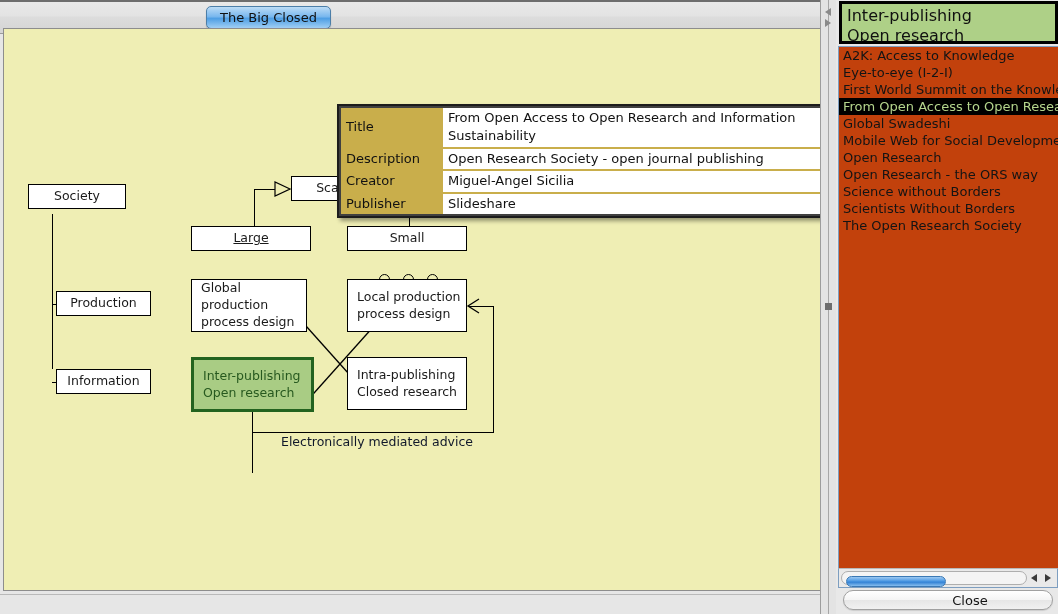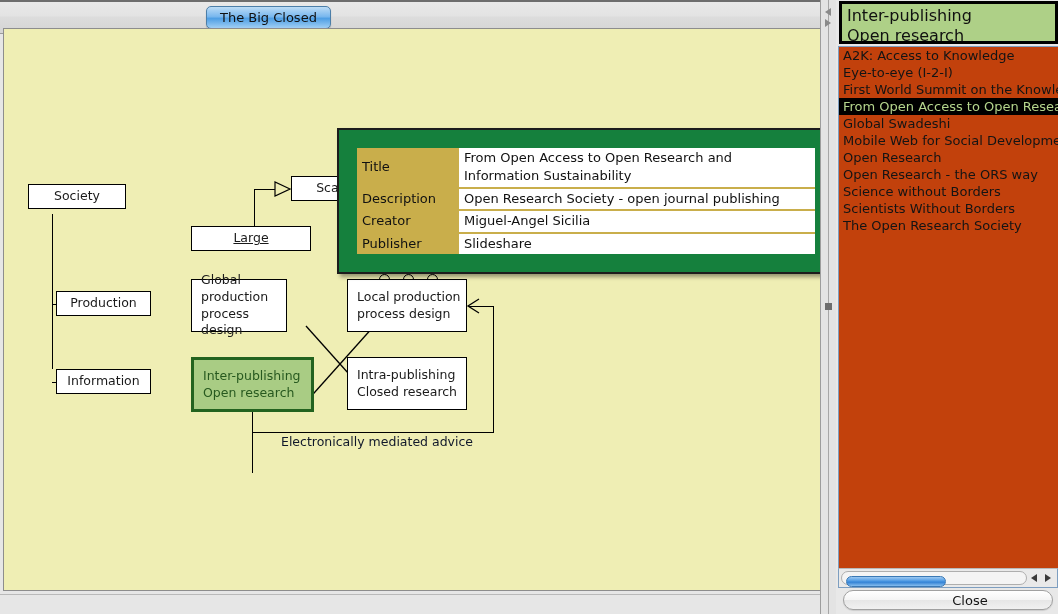--- a/index.html
+++ b/index.html
@@ -97,26 +97,25 @@
     border-radius: 50%;
     background: #efeeb4;
     box-sizing: border-box;
   }
 
   
   #info-panel {
     position: absolute;
     left: 336px; top: 103px;
     width: 498px;
-    background: #15803d;
+    background: #404040;
     border: 2px solid #1c1c1c;
     box-sizing: border-box;
     box-shadow: 3px 3px 4px rgba(0,0,0,0.38);
-    padding: 18px;
-    margin-top: 24px;
+    padding: 2px;
   }
   #info-panel table { border-collapse: collapse; width: 100%; }
   #info-panel td {
     font-size: 13px;
     color: #111;
     padding: 1px 5px;
     vertical-align: top;
     line-height: 1.42;
   }
   #info-panel td.k {
@@ -294,21 +293,21 @@
       <div class="node" style="left:52px; top:262px; width:95px; height:25px;">Production</div>
 
       <div class="node" style="left:52px; top:340px; width:95px; height:25px;">Information</div>
 
       <div class="node" style="left:287px; top:147px; width:84px; height:25px;">Scale</div>
 
       <div class="node" style="left:187px; top:197px; width:120px; height:25px;text-decoration:underline;">Large</div>
 
       <div class="node" style="left:343px; top:197px; width:120px; height:25px;">Small</div>
 
-      <div class="node" style="left:187px; top:250px; width:96px; height:53px; justify-content:flex-start; text-align:left; padding-left:9px;">Global production
+      <div class="node" style="left:187px; top:250px; width:116px; height:53px; justify-content:flex-start; text-align:left; padding-left:9px;">Global production
 process design</div>
 
       <div class="node" style="left:343px; top:250px; width:120px; height:53px; justify-content:flex-start; text-align:left; padding-left:9px;">Local production
 process design</div>
 
       <div class="node highlight" style="left:187px; top:328px; width:123px; height:55px;">Inter-publishing
 Open research</div>
 
       <div class="node" style="left:343px; top:328px; width:120px; height:53px; justify-content:flex-start; text-align:left; padding-left:9px;">Intra-publishing
 Closed research</div>

